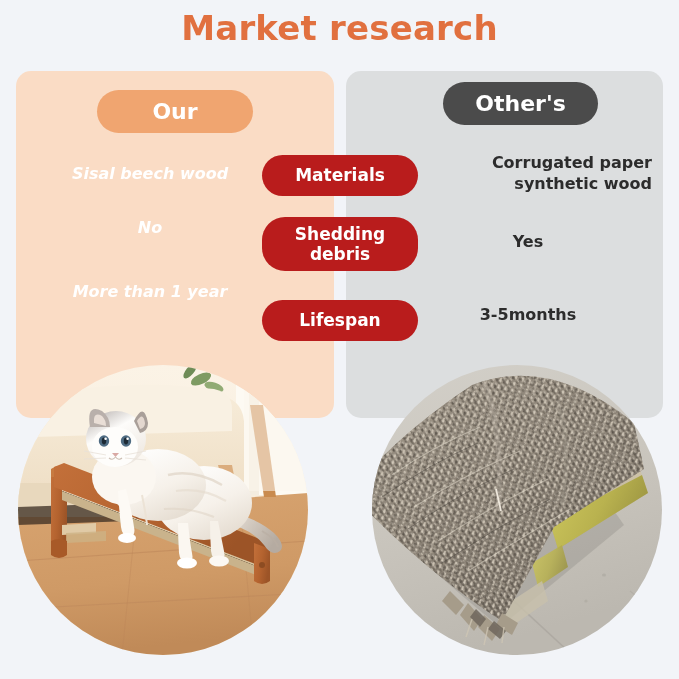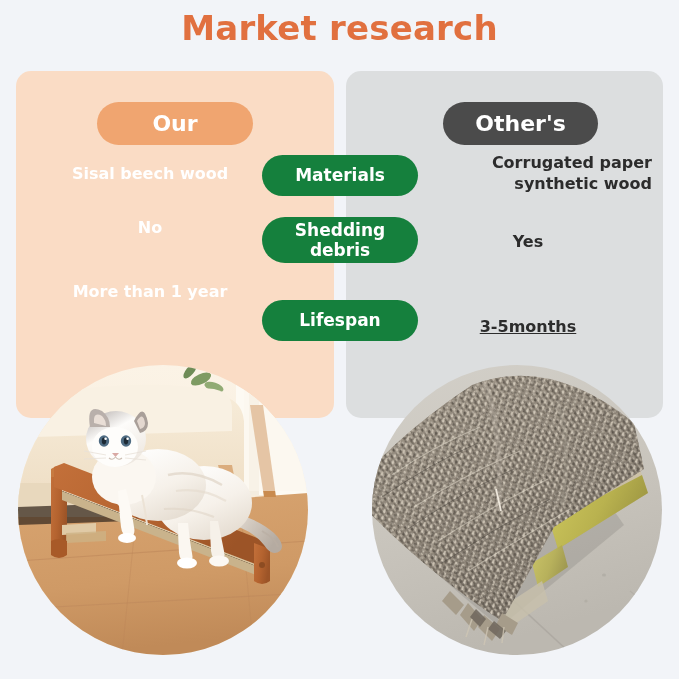--- a/index.html
+++ b/index.html
@@ -57,81 +57,81 @@
   .badge {
     position: absolute;
     height: 43px;
     border-radius: 22px;
     display: flex;
     align-items: center;
     justify-content: center;
     font-size: 22px;
     font-weight: 700;
     color: #ffffff;
-    margin-top: 12px;
   }
   .badge-our {
     left: 97px;
     top: 90px;
     width: 156px;
     background: #f0a570;
   }
   .badge-other {
     left: 443px;
-    top: 90px;
+    top: 82px;
     width: 155px;
     background: #4b4b4b;
   }
 
   
   .pill {
     position: absolute;
     left: 262px;
     width: 156px;
-    background: #15803d;
+    background: #b91c1c;
     border-radius: 23px;
     display: flex;
     align-items: center;
     justify-content: center;
     text-align: center;
     color: #ffffff;
     font-size: 17px;
     font-weight: 700;
     line-height: 1.18;
     z-index: 4;
   }
   .pill-1 { top: 155px; height: 41px; }
-  .pill-2 { top: 217px; height: 46px; }
+  .pill-2 { top: 217px; height: 54px; }
   .pill-3 { top: 300px; height: 41px; }
 
   
   .val {
     position: absolute;
     text-align: center;
     font-size: 16px;
     font-weight: 700;
     line-height: 1.3;
     z-index: 3;
   }
   .val-left {
     left: 26px;
     width: 248px;
     color: #ffffff;
+    font-style: italic;
   }
   .val-right {
     left: 404px;
     width: 248px;
     color: #2c2c2c;
   }
   .r1-left  { top: 164px; }
   .r1-right { top: 153px; text-align: right; }
   .r2-left  { top: 218px; }
   .r2-right { top: 232px; }
   .r3-left  { top: 282px; }
-  .r3-right { top: 317px; text-decoration: underline; }
+  .r3-right { top: 305px; }
 
   
   .photo {
     position: absolute;
     border-radius: 50%;
     overflow: hidden;
     top: 365px;
     width: 290px;
     height: 290px;
   }

